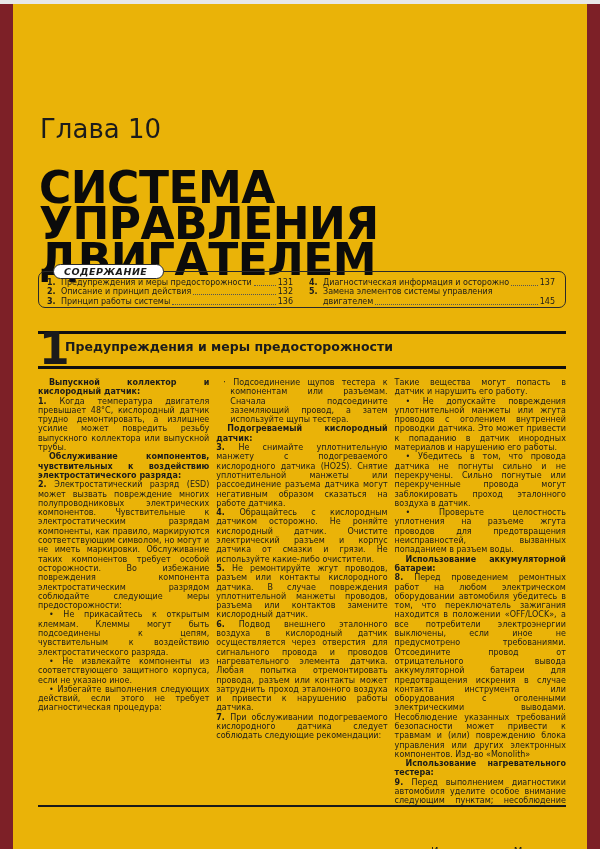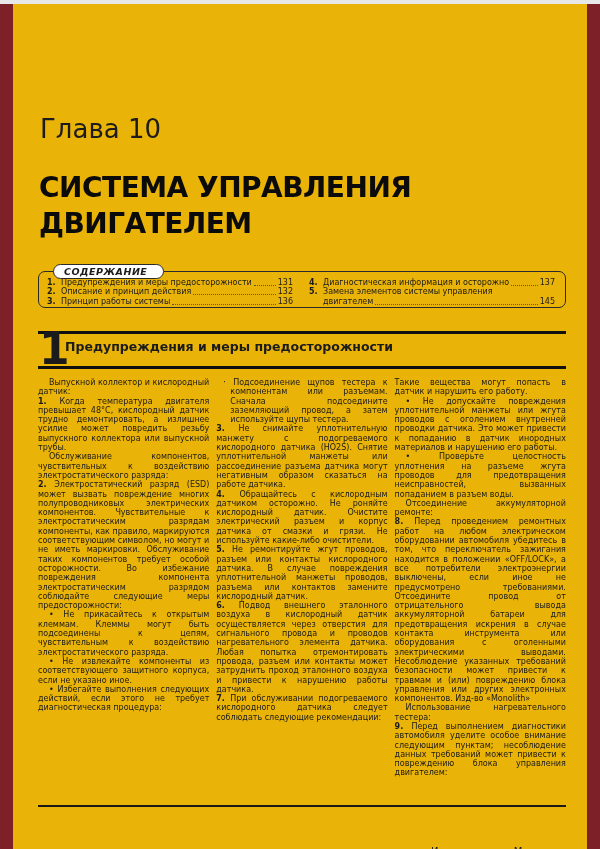--- a/index.html
+++ b/index.html
@@ -8,21 +8,21 @@
     position: relative; width: 600px; height: 849px; background: #eab308;
     overflow: hidden; font-family: "DejaVu Sans", sans-serif; color: #1b1b1b;
     margin: 4px auto;
   }
   .edge { position: absolute; top: 0; bottom: 0; width: 13px; }
   .edge-left { left: 0; }
   .edge-right { right: 0; }
 
   .chapter { position: absolute; left: 40px; top: 110px; font-size: 26px; color: #1c1c1c; }
   .main-title {
-    position: absolute; left: 39px; top: 166px; font-size: 28px; line-height: 36px;
+    position: absolute; left: 39px; top: 166px; font-size: 44px; line-height: 36px;
     font-weight: bold; color: #0b0b0b; letter-spacing: -0.5px;
   }
 
   .toc {
     position: absolute; left: 38px; top: 267px; width: 528px; height: 37px;
     border: 1.4px solid #2a2a2a; border-radius: 7px; padding: 6px 10px 8px 8px;
   }
   .toc-tab {
     position: absolute; left: 14px; top: -8px; background: #fff;
     border: 1.4px solid #2a2a2a; border-radius: 8px; padding: 1px 16px 1px 10px;
@@ -42,21 +42,21 @@
   }
   .sec-num { font-size: 44px; font-weight: bold; line-height: 30px; padding-left: 1px; width: 27px; flex: none; }
   .sec-title { font-size: 12.5px; font-weight: bold; padding-top: 5px; }
 
   .cols {
     position: absolute; left: 38px; top: 374px; width: 528px; height: 427px;
     display: flex; gap: 7px; overflow: hidden; text-align: justify;
   }
   .col { width: 171.3px; flex: none; }
   .para { font-size: 8px; line-height: 9.3px; margin: 0; hyphens: auto; -webkit-hyphens: auto; }
-  .t-h { font-weight: normal; text-indent: 11px; }
+  .t-h { font-weight: bold; text-indent: 11px; }
   .t-p { text-indent: 11px; }
   .t-b { text-indent: 11px; }
   .t-s { padding-left: 14px; text-indent: -7px; }
   .t-c { }
 
   .footer-rule { position: absolute; left: 38px; top: 801px; width: 528px; border-top: 2px solid #1a1a1a; }
   .footer-text { position: absolute; right: 34px; top: 842px; font-size: 10px; color: #1b1b1b; text-align: right; }
 </style>
 </head>
 <body>
@@ -126,31 +126,33 @@
         <p class="para t-h">Выпускной коллектор и кислородный датчик:</p>
         <p class="para t-n"><b>1.&nbsp;</b>Когда температура двигателя превышает 48°С, кислородный датчик трудно демонтировать, а излишнее усилие может повредить резьбу выпускного коллектора или выпускной трубы.</p>
         <p class="para t-h">Обслуживание компонентов, чувствительных к воздействию электростатического разряда:</p>
         <p class="para t-n"><b>2.&nbsp;</b>Электростатический разряд (ESD) может вызвать повреждение многих полупроводниковых электрических компонентов. Чувствительные к электростатическим разрядам компоненты, как правило, маркируются соответствующим символом, но могут и не иметь маркировки. Обслуживание таких компонентов требует особой осторожности. Во избежание повреждения компонента электростатическим разрядом соблюдайте следующие меры предосторожности:</p>
         <p class="para t-b">•&nbsp;Не прикасайтесь к открытым клеммам. Клеммы могут быть подсоединены к цепям, чувствительным к воздействию электростатического разряда.</p>
         <p class="para t-b">•&nbsp;Не извлекайте компоненты из соответствующего защитного корпуса, если не указано иное.</p>
         <p class="para t-b">•&nbsp;Избегайте выполнения следующих действий, если этого не требует диагностическая процедура:</p>
       </div>
     <div class="col">
         <p class="para t-s">·&nbsp;Подсоединение щупов тестера к компонентам или разъемам. Сначала подсоедините заземляющий провод, а затем используйте щупы тестера.</p>
+        <p class="para t-h">Подогреваемый кислородный датчик:</p>
         <p class="para t-n"><b>3.&nbsp;</b>Не снимайте уплотнительную манжету с подогреваемого кислородного датчика (HO2S). Снятие уплотнительной манжеты или рассоединение разъема датчика могут негативным образом сказаться на работе датчика.</p>
         <p class="para t-n"><b>4.&nbsp;</b>Обращайтесь с кислородным датчиком осторожно. Не роняйте кислородный датчик. Очистите электрический разъем и корпус датчика от смазки и грязи. Не используйте какие-либо очистители.</p>
         <p class="para t-n"><b>5.&nbsp;</b>Не ремонтируйте жгут проводов, разъем или контакты кислородного датчика. В случае повреждения уплотнительной манжеты проводов, разъема или контактов замените кислородный датчик.</p>
         <p class="para t-n"><b>6.&nbsp;</b>Подвод внешнего эталонного воздуха в кислородный датчик осуществляется через отверстия для сигнального провода и проводов нагревательного элемента датчика. Любая попытка отремонтировать провода, разъем или контакты может затруднить проход эталонного воздуха и привести к нарушению работы датчика.</p>
         <p class="para t-n"><b>7.&nbsp;</b>При обслуживании подогреваемого кислородного датчика следует соблюдать следующие рекомендации:</p>
       </div>
     <div class="col">
         <p class="para t-c">Такие вещества могут попасть в датчик и нарушить его работу.</p>
         <p class="para t-b">•&nbsp;Не допускайте повреждения уплотнительной манжеты или жгута проводов с оголением внутренней проводки датчика. Это может привести к попаданию в датчик инородных материалов и нарушению его работы.</p>
+        <p class="para t-b">•&nbsp;Убедитесь в том, что провода датчика не погнуты сильно и не перекручены. Сильно погнутые или перекрученные провода могут заблокировать проход эталонного воздуха в датчик.</p>
         <p class="para t-b">•&nbsp;Проверьте целостность уплотнения на разъеме жгута проводов для предотвращения неисправностей, вызванных попаданием в разъем воды.</p>
-        <p class="para t-h">Отсоединение аккумуляторной ремонте:</p>
+        <p class="para t-h">Использование аккумуляторной батареи:</p>
         <p class="para t-n"><b>8.&nbsp;</b>Перед проведением ремонтных работ на любом электрическом оборудовании автомобиля убедитесь в том, что переключатель зажигания находится в положении «OFF/LOCK», а все потребители электроэнергии выключены, если иное не предусмотрено требованиями. Отсоедините провод от отрицательного вывода аккумуляторной батареи для предотвращения искрения в случае контакта инструмента или оборудования с оголенными электрическими выводами. Несоблюдение указанных требований безопасности может привести к травмам и (или) повреждению блока управления или других электронных компонентов. Изд-во «Monolith»</p>
         <p class="para t-h">Использование нагревательного тестера:</p>
         <p class="para t-n"><b>9.&nbsp;</b>Перед выполнением диагностики автомобиля уделите особое внимание следующим пунктам; несоблюдение данных требований может привести к повреждению блока управления двигателем:</p>
       </div>
   </div>
 
   <div class="footer-rule"></div>
   <div class="footer-text">Издательство «Монолит»</div>
 </div>
 

